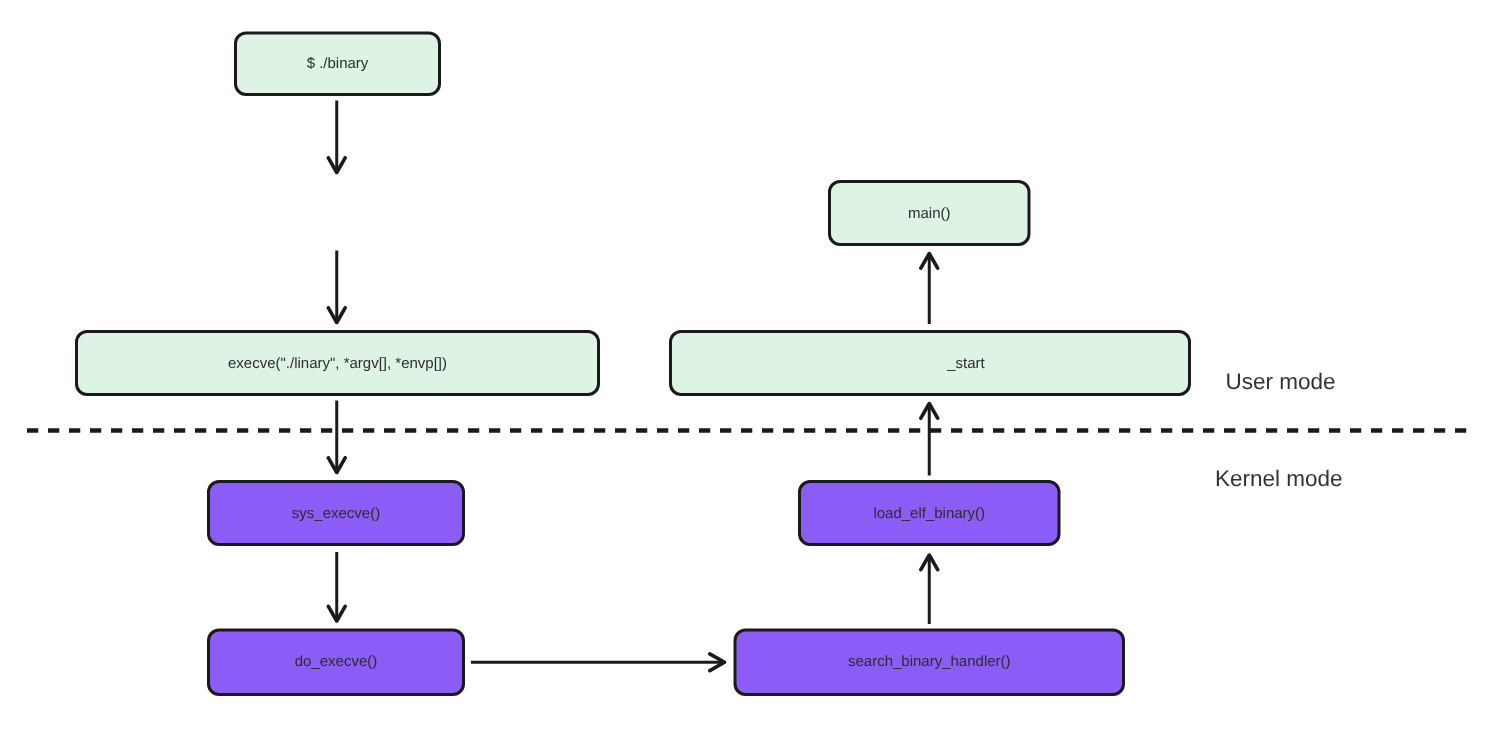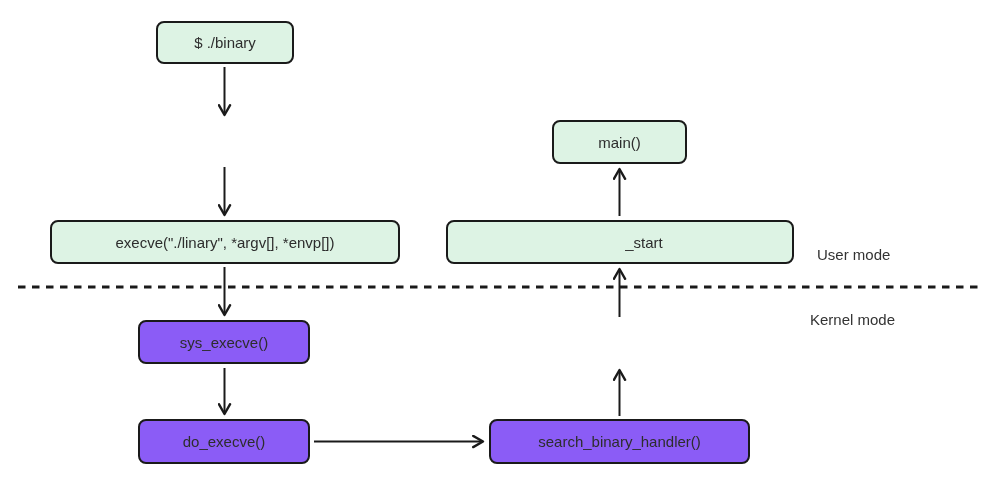--- a/index.html
+++ b/index.html
@@ -12,21 +12,21 @@
     overflow: hidden;
   }
   .node {
     position: absolute;
     box-sizing: border-box;
     border: 2px solid #1a1a1a;
     border-radius: 8px;
     display: flex;
     align-items: center;
     justify-content: center;
-    font-size: 15px;
+    font-size: 10px;
     color: #2d2d2d;
     white-space: nowrap;
   }
   .node.user   { background: #ddf3e4; }
   .node.kernel { background: #8b5cf6; }
   .region-label {
     position: absolute;
     font-size: 15px;
     color: #333333;
     white-space: nowrap;
@@ -86,18 +86,21 @@
   </div>
 
   <div class="node kernel" style="left:138px; top:419px; width:172px; height:45px;">
     <span>do_execve()</span>
   </div>
 
   <div class="node kernel" style="left:489px; top:419px; width:261px; height:45px;">
     <span>search_binary_handler()</span>
   </div>
 
+  <div class="node kernel" style="left:532px; top:320px; width:175px; height:44px;">
+    <span>load_elf_binary()</span>
+  </div>
 
   <div class="region-label" style="left:817px; top:246px;">User mode</div>
 
   <div class="region-label" style="left:810px; top:311px;">Kernel mode</div>
 
 </div>
 
 </body></html>

